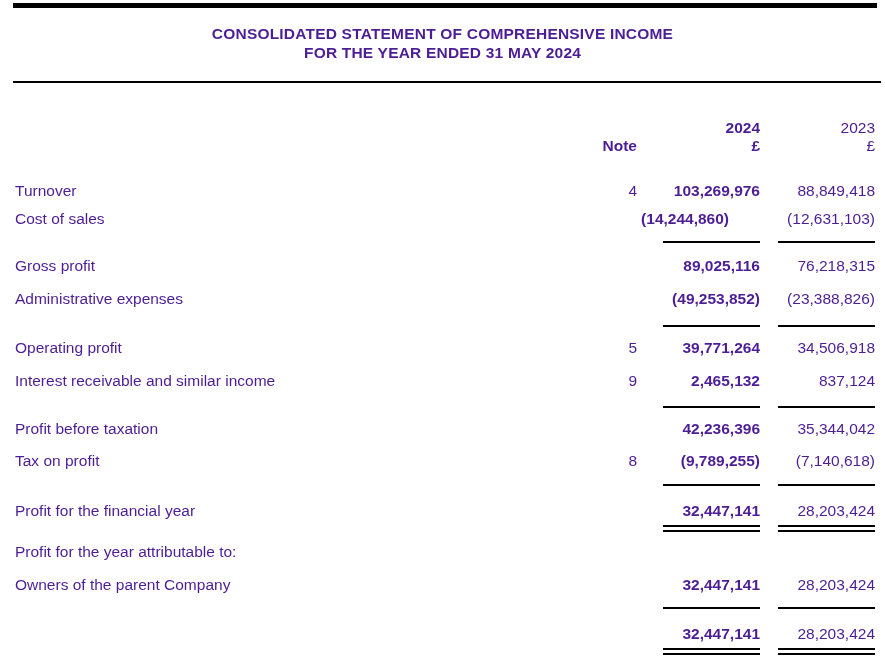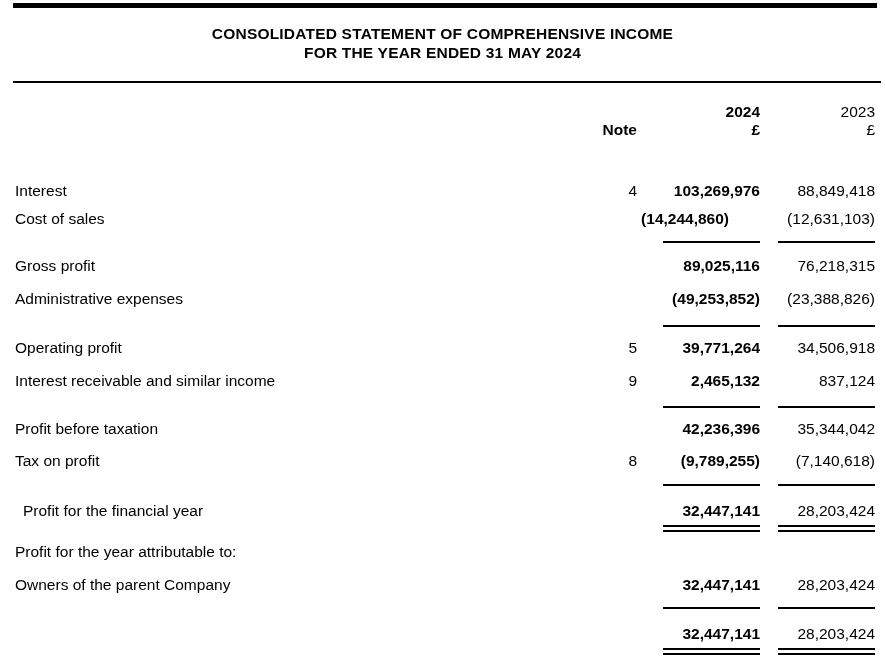--- a/index.html
+++ b/index.html
@@ -5,21 +5,21 @@
   html, body {
     margin: 0;
     padding: 0;
     background: #ffffff;
   }
   .page {
     position: relative;
     width: 885px;
     height: 658px;
     background: #ffffff;
-    color: #000000;
+    color: #4c1d95;
     font-family: "Liberation Sans", sans-serif;
     font-size: 15.5px;
     overflow: hidden;
     box-sizing: border-box;
   }
   .rule-top {
     margin: 3px 8px 0 13px;
     height: 5px;
     background: #000;
   }
@@ -45,21 +45,21 @@
     align-items: baseline;
     height: 20px;
     line-height: 20px;
   }
   .lbl   { flex: 1; text-align: left; }
   .note  { width: 60px;  text-align: right; }
   .v24   { width: 123px; text-align: right; font-weight: bold; }
   .v23   { width: 115px; text-align: right; }
   .b     { font-weight: normal; }
   .hdr-row { height: 18px; line-height: 18px; }
-  .hdr-row .v24 { font-weight: bold; }
+  .hdr-row .v24 { font-weight: bold; margin-top: 16px; }
   .hdr-row .note { font-weight: bold; }
   .rulerow { height: auto; align-items: center; }
   .sumline {
     margin-left: auto;
     width: 97px;
     height: 2px;
     background: #000;
   }
   .sumline.double {
     height: 7px;
@@ -69,21 +69,21 @@
     box-sizing: border-box;
   }
   
   .mt-hdr1 { margin-top: 20px; }
   .mt-42 { margin-top: 42px; }
   .mt-8  { margin-top: 8px; gap: 31px; }
   .mt-10 { margin-top: 10px; }
   .mt-11 { margin-top: 11px; }
   .mt-12 { margin-top: 12px; }
   .mt-13 { margin-top: 13px; }
-  .mt-15 { margin-top: 15px; margin-left: 8px; }
+  .mt-15 { margin-top: 15px; }
   .mt-16 { margin-top: 16px; }
   .mt-4  { margin-top: 4px; }
 </style>
 </head>
 <body>
 
 <div class="page">
 
   <div class="rule-top"></div>
 
@@ -105,21 +105,21 @@
       <div class="v23">2023</div>
     </div>
     <div class="row hdr-row">
       <div class="lbl"></div>
       <div class="note">Note</div>
       <div class="v24">£</div>
       <div class="v23">£</div>
     </div>
 
     <div class="row mt-42">
-      <div class="lbl">Interest</div>
+      <div class="lbl">Turnover</div>
       <div class="note">4</div>
       <div class="v24">103,269,976</div>
       <div class="v23">88,849,418</div>
     </div>
     <div class="row mt-8">
       <div class="lbl">Cost of sales</div>
       <div class="note"></div>
       <div class="v24">(14,244,860)</div>
       <div class="v23">(12,631,103)</div>
     </div>

